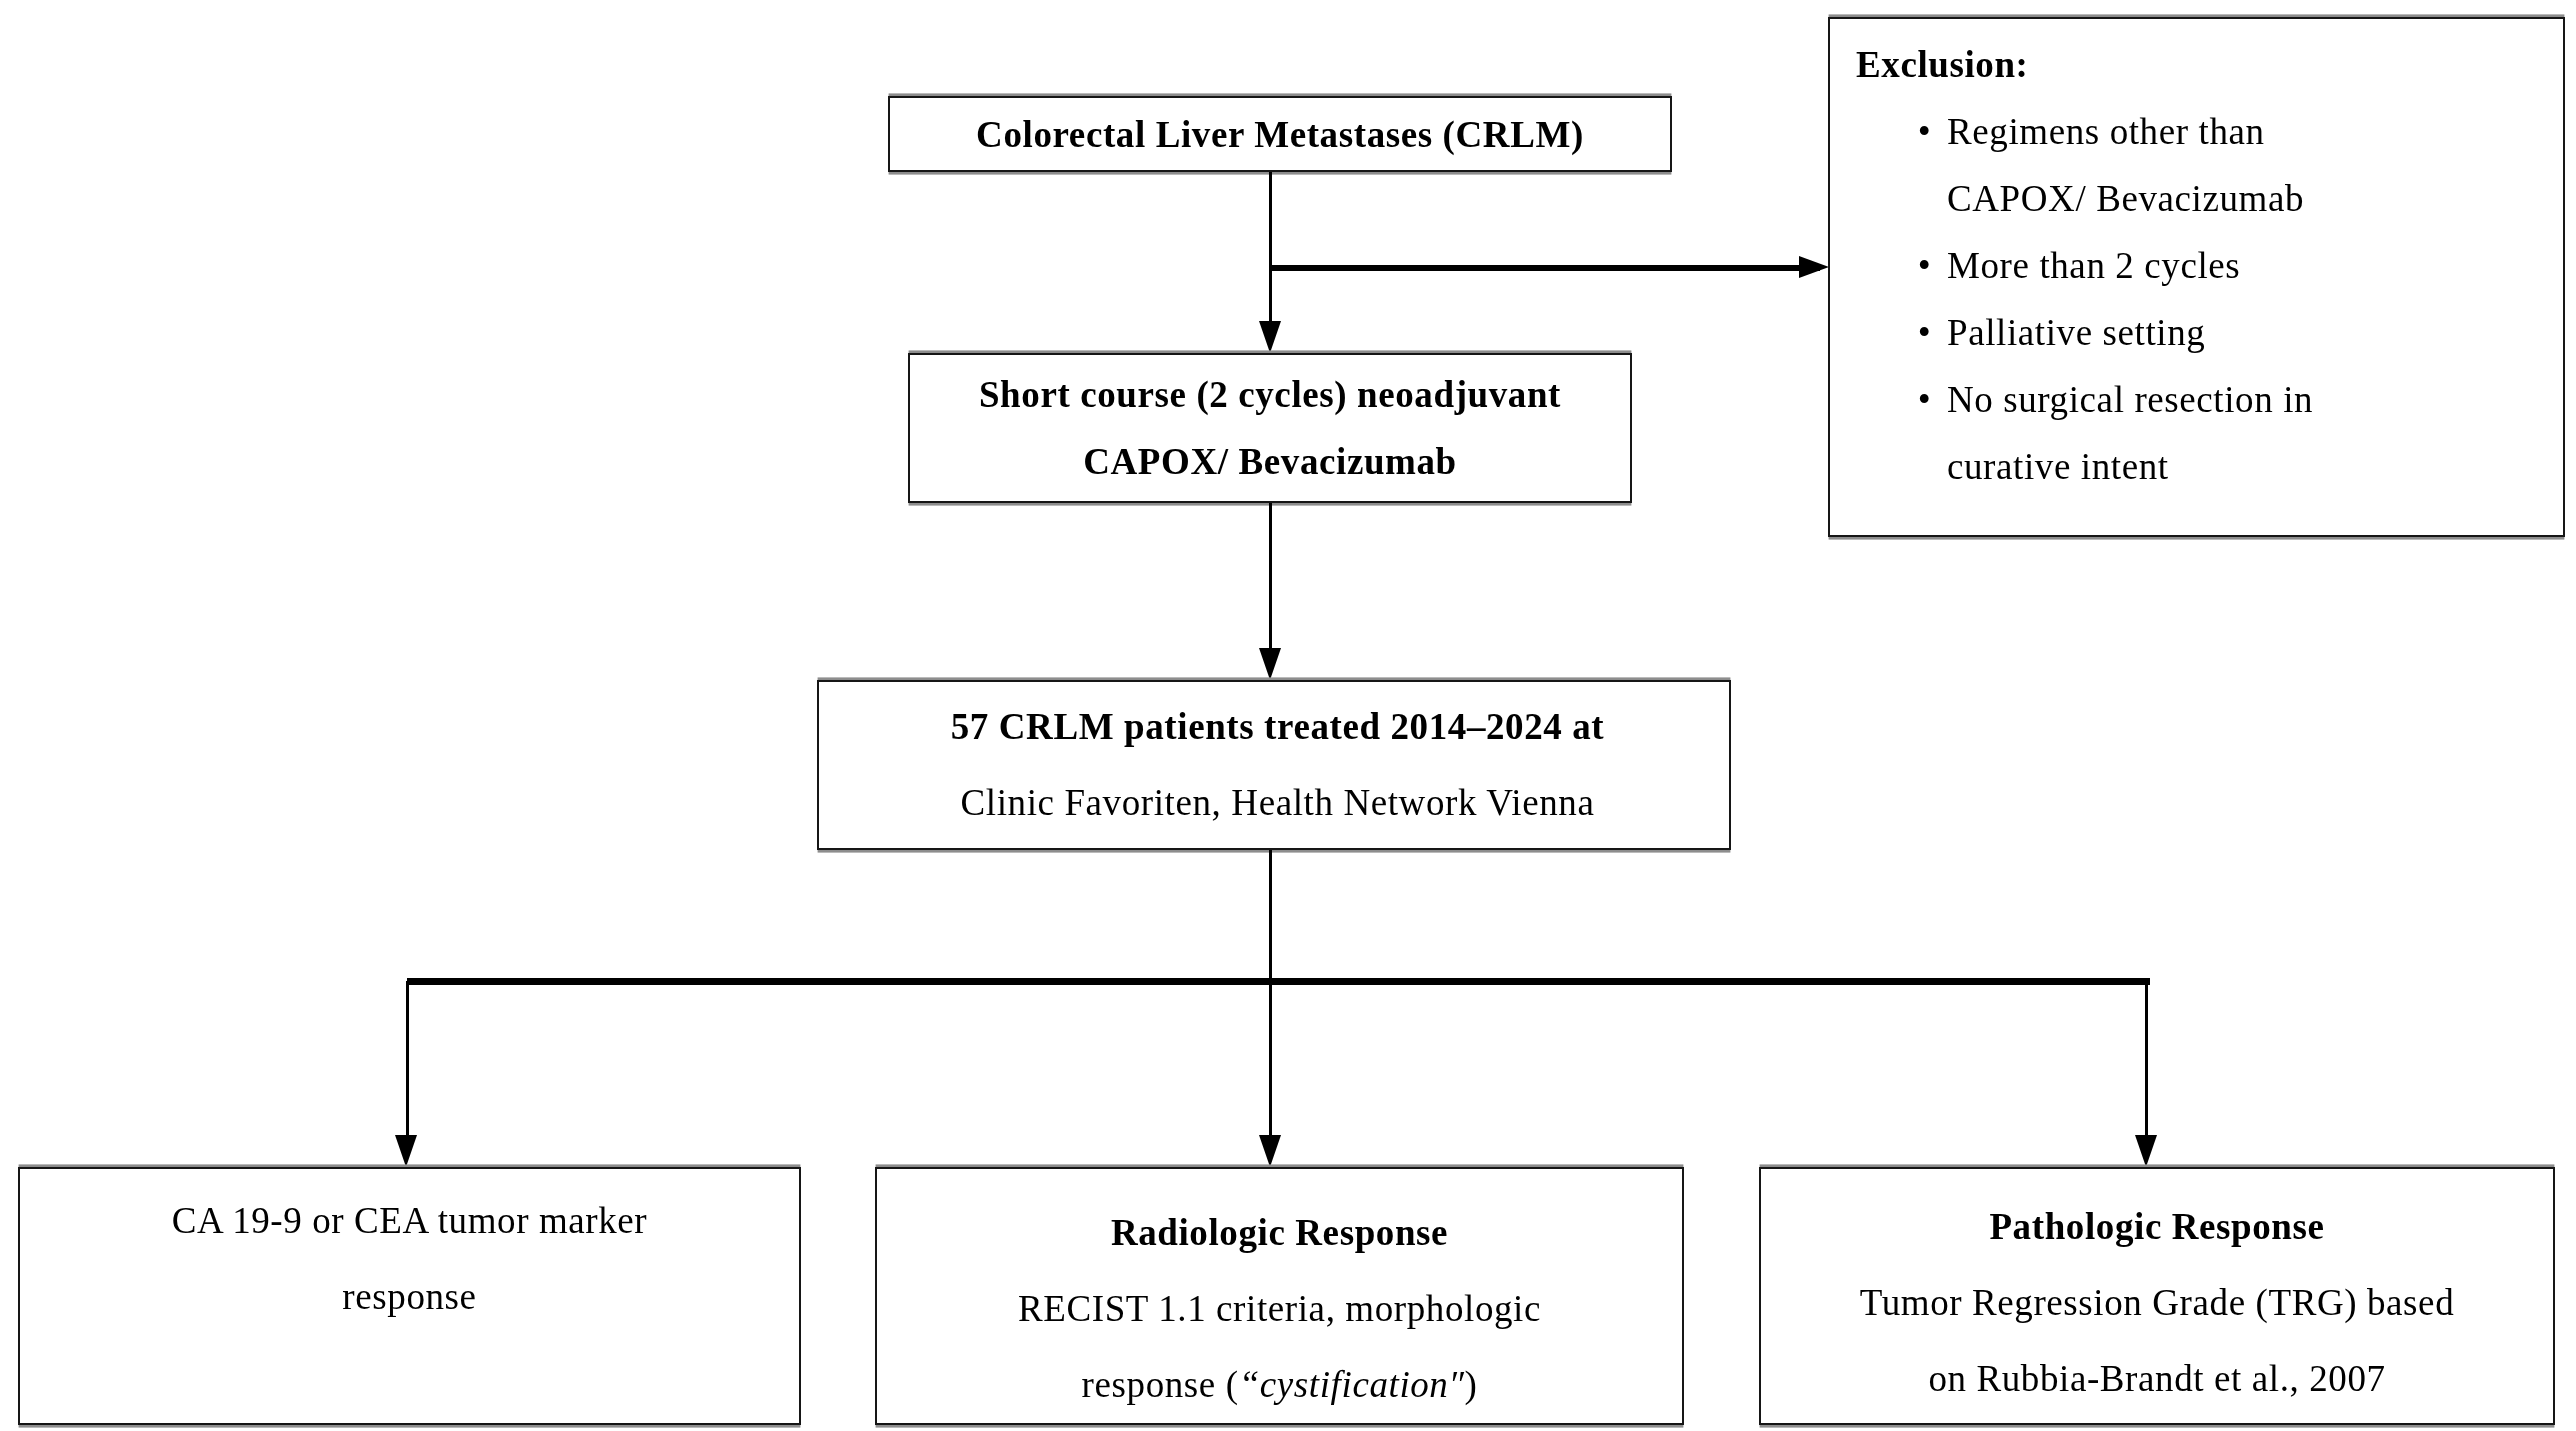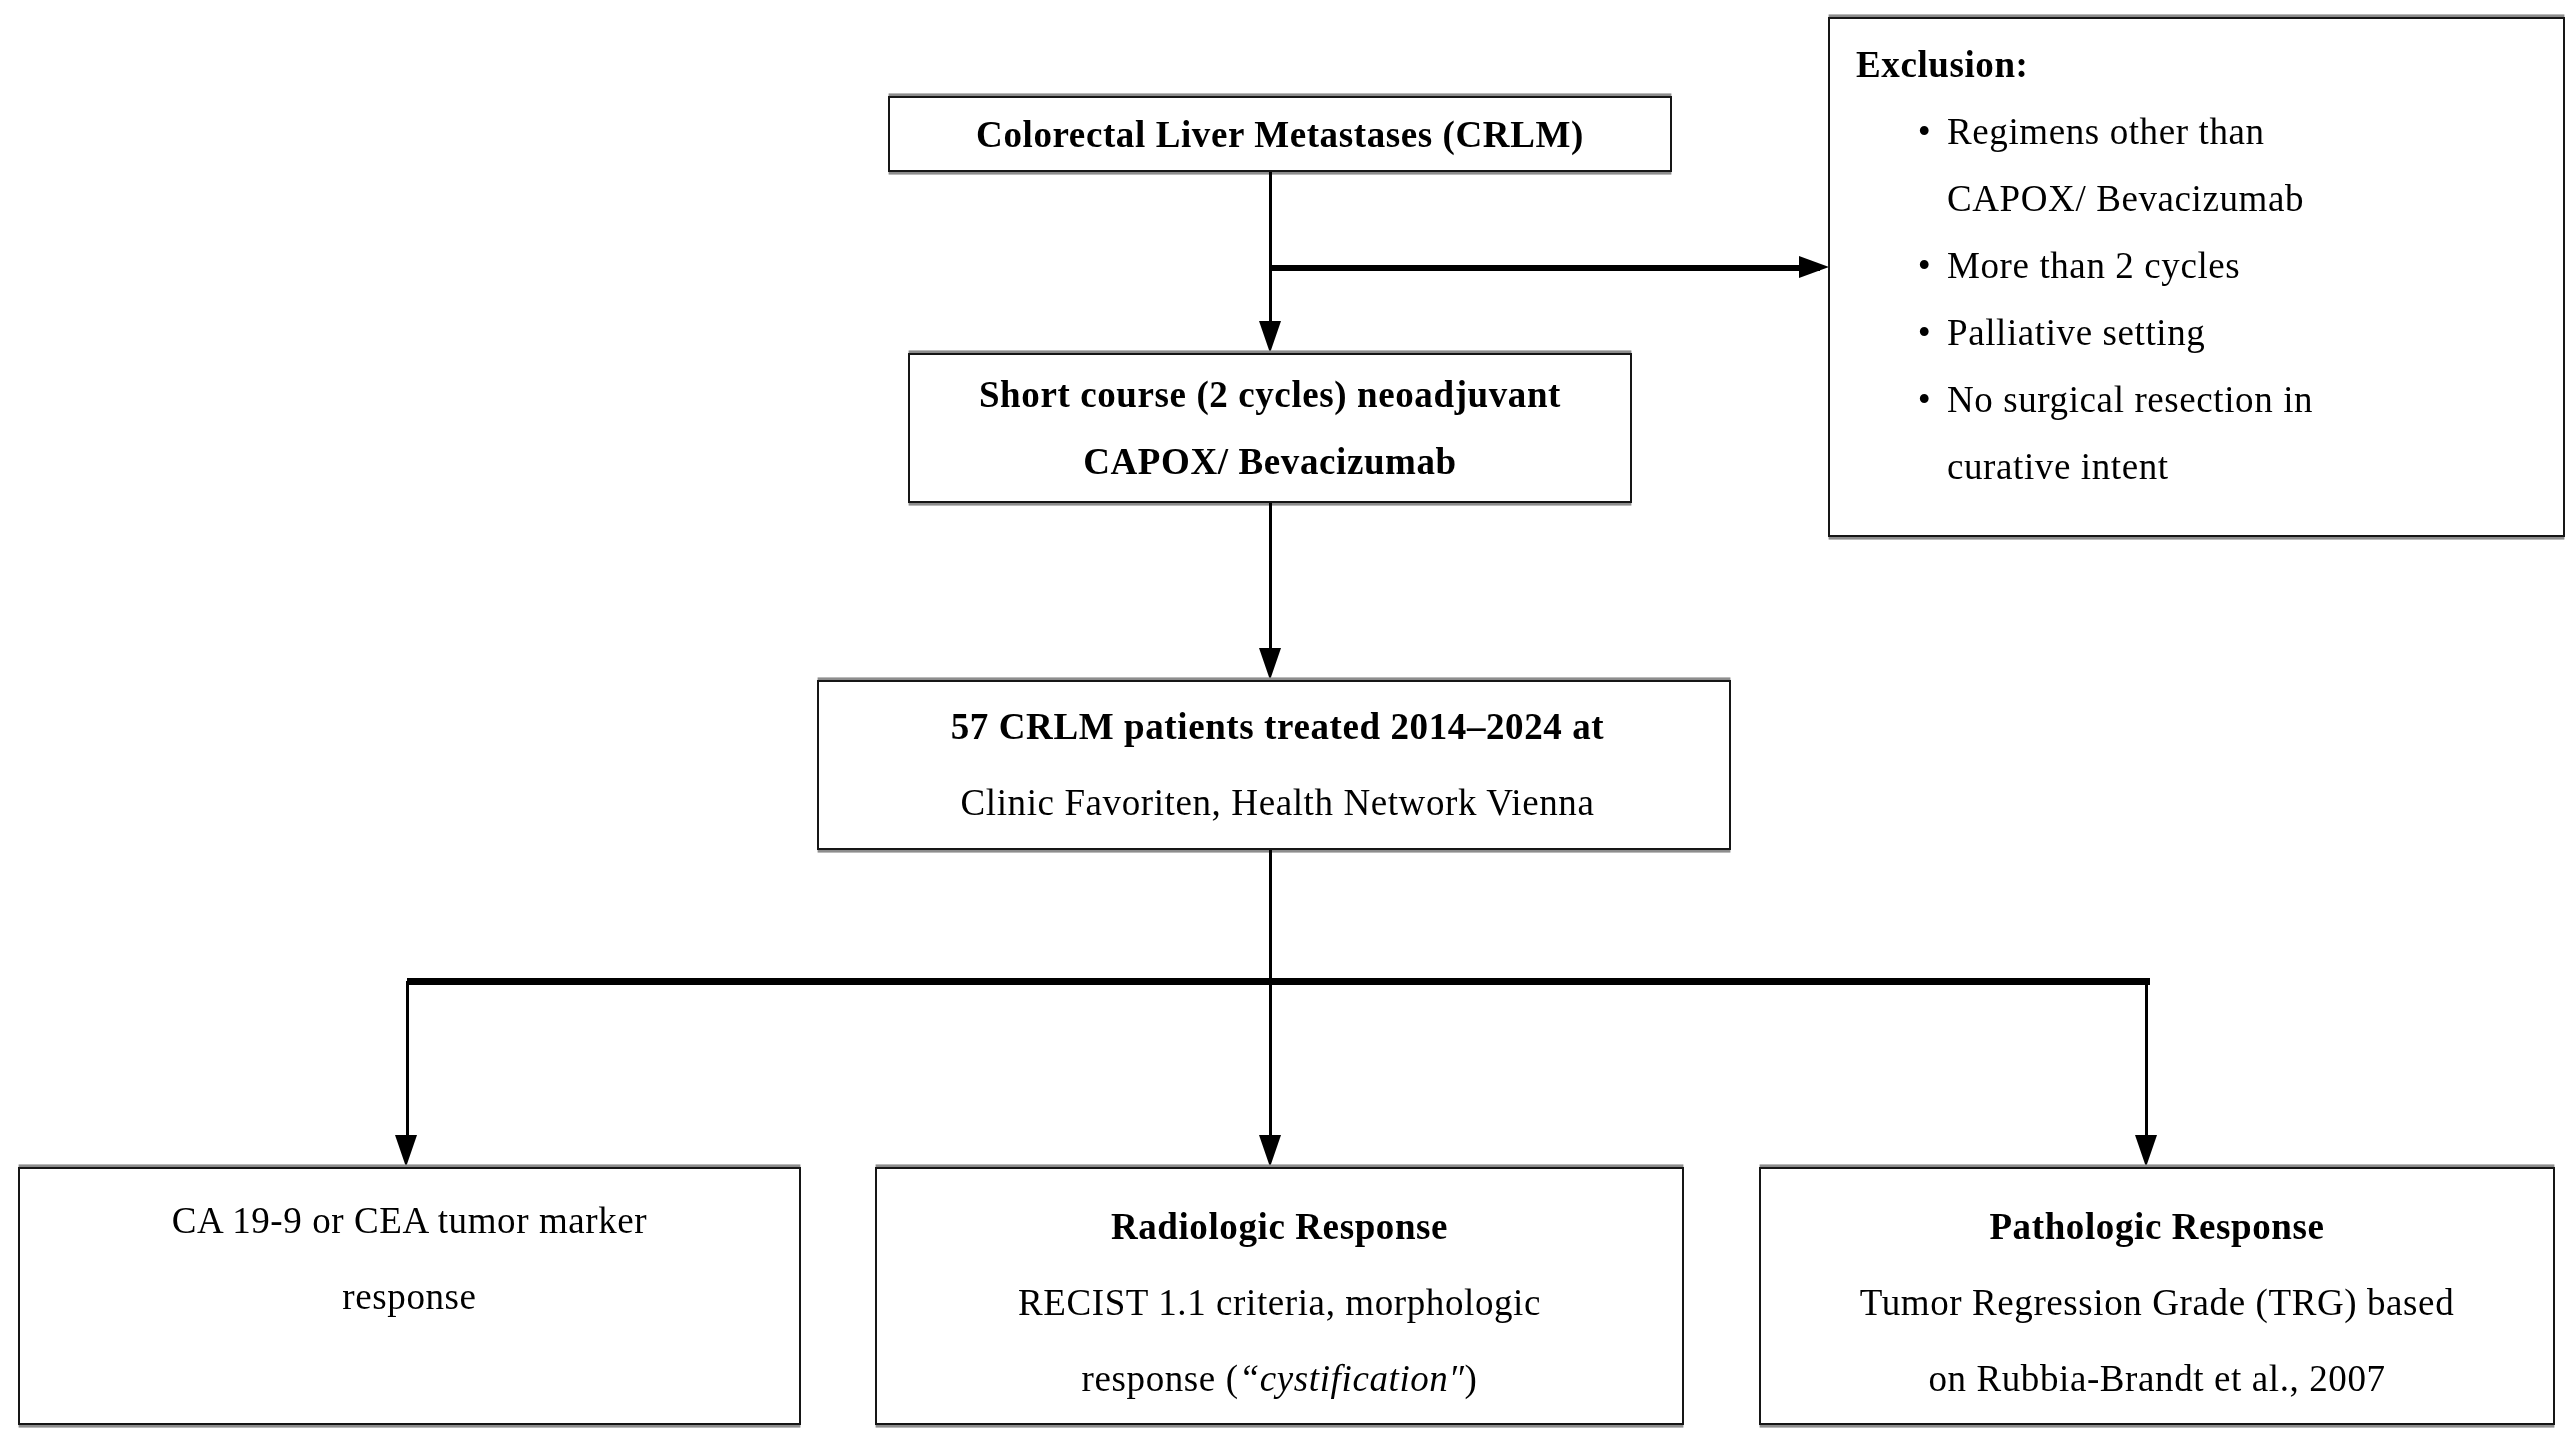--- a/index.html
+++ b/index.html
@@ -129,21 +129,21 @@
   <div class="arrow-down" style="left:1259px;top:1135px;"></div>
 
   <div class="vline" style="left:2145px;top:981px;height:154px;"></div>
   <div class="arrow-down" style="left:2135px;top:1135px;"></div>
 
   <div class="box" style="left:18px;top:1167px;width:783px;height:258px;justify-content:flex-start;padding-top:14.2px;">
     <div class="row-lg">CA 19-9 or CEA tumor marker</div>
     <div class="row-lg">response</div>
   </div>
 
-  <div class="box" style="left:875px;top:1167px;width:809px;height:258px;justify-content:center;padding-top:14.2px;">
+  <div class="box" style="left:875px;top:1167px;width:809px;height:258px;justify-content:flex-end;padding-top:14.2px;">
     <div class="row-lg bold">Radiologic Response</div>
     <div class="row-lg">RECIST 1.1 criteria, morphologic</div>
     <div class="row-lg"><span>response (</span><span class="italic">“cystification″</span><span>)</span></div>
   </div>
 
   <div class="box" style="left:1759px;top:1167px;width:796px;height:258px;justify-content:flex-start;padding-top:20px;">
     <div class="row-lg bold">Pathologic Response</div>
     <div class="row-lg">Tumor Regression Grade (TRG) based</div>
     <div class="row-lg">on Rubbia-Brandt et al., 2007</div>
   </div>

